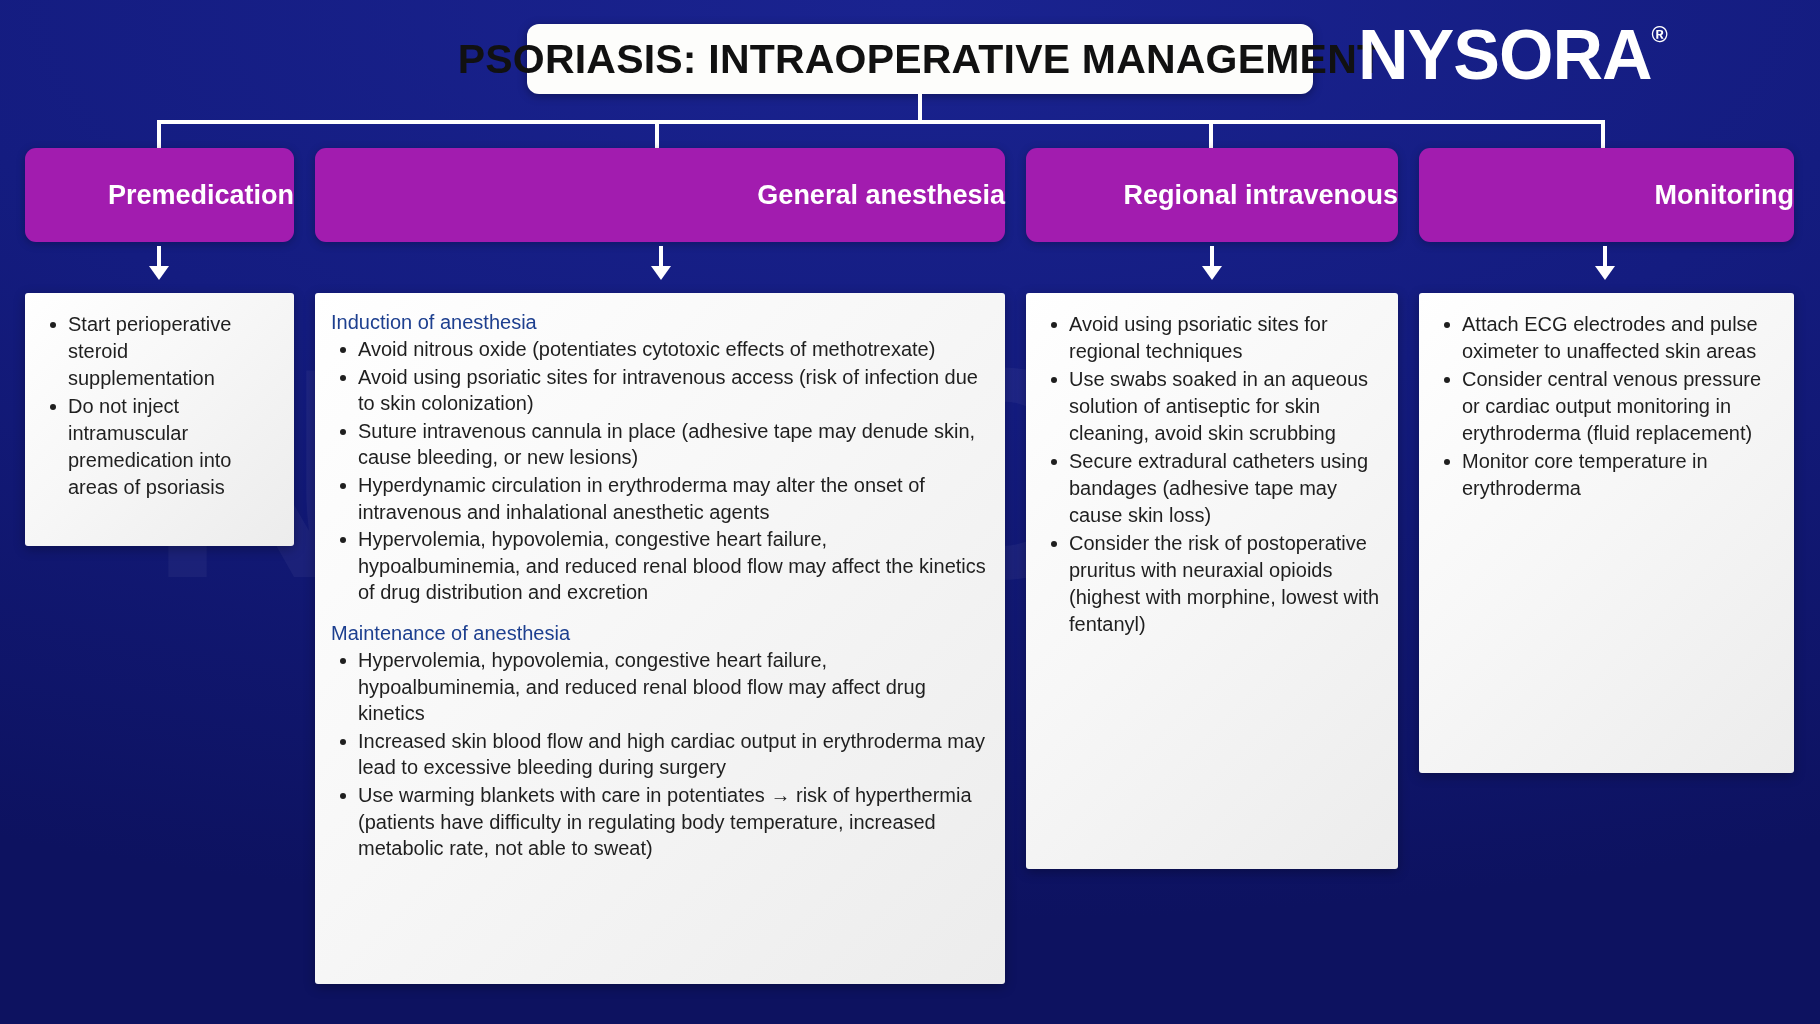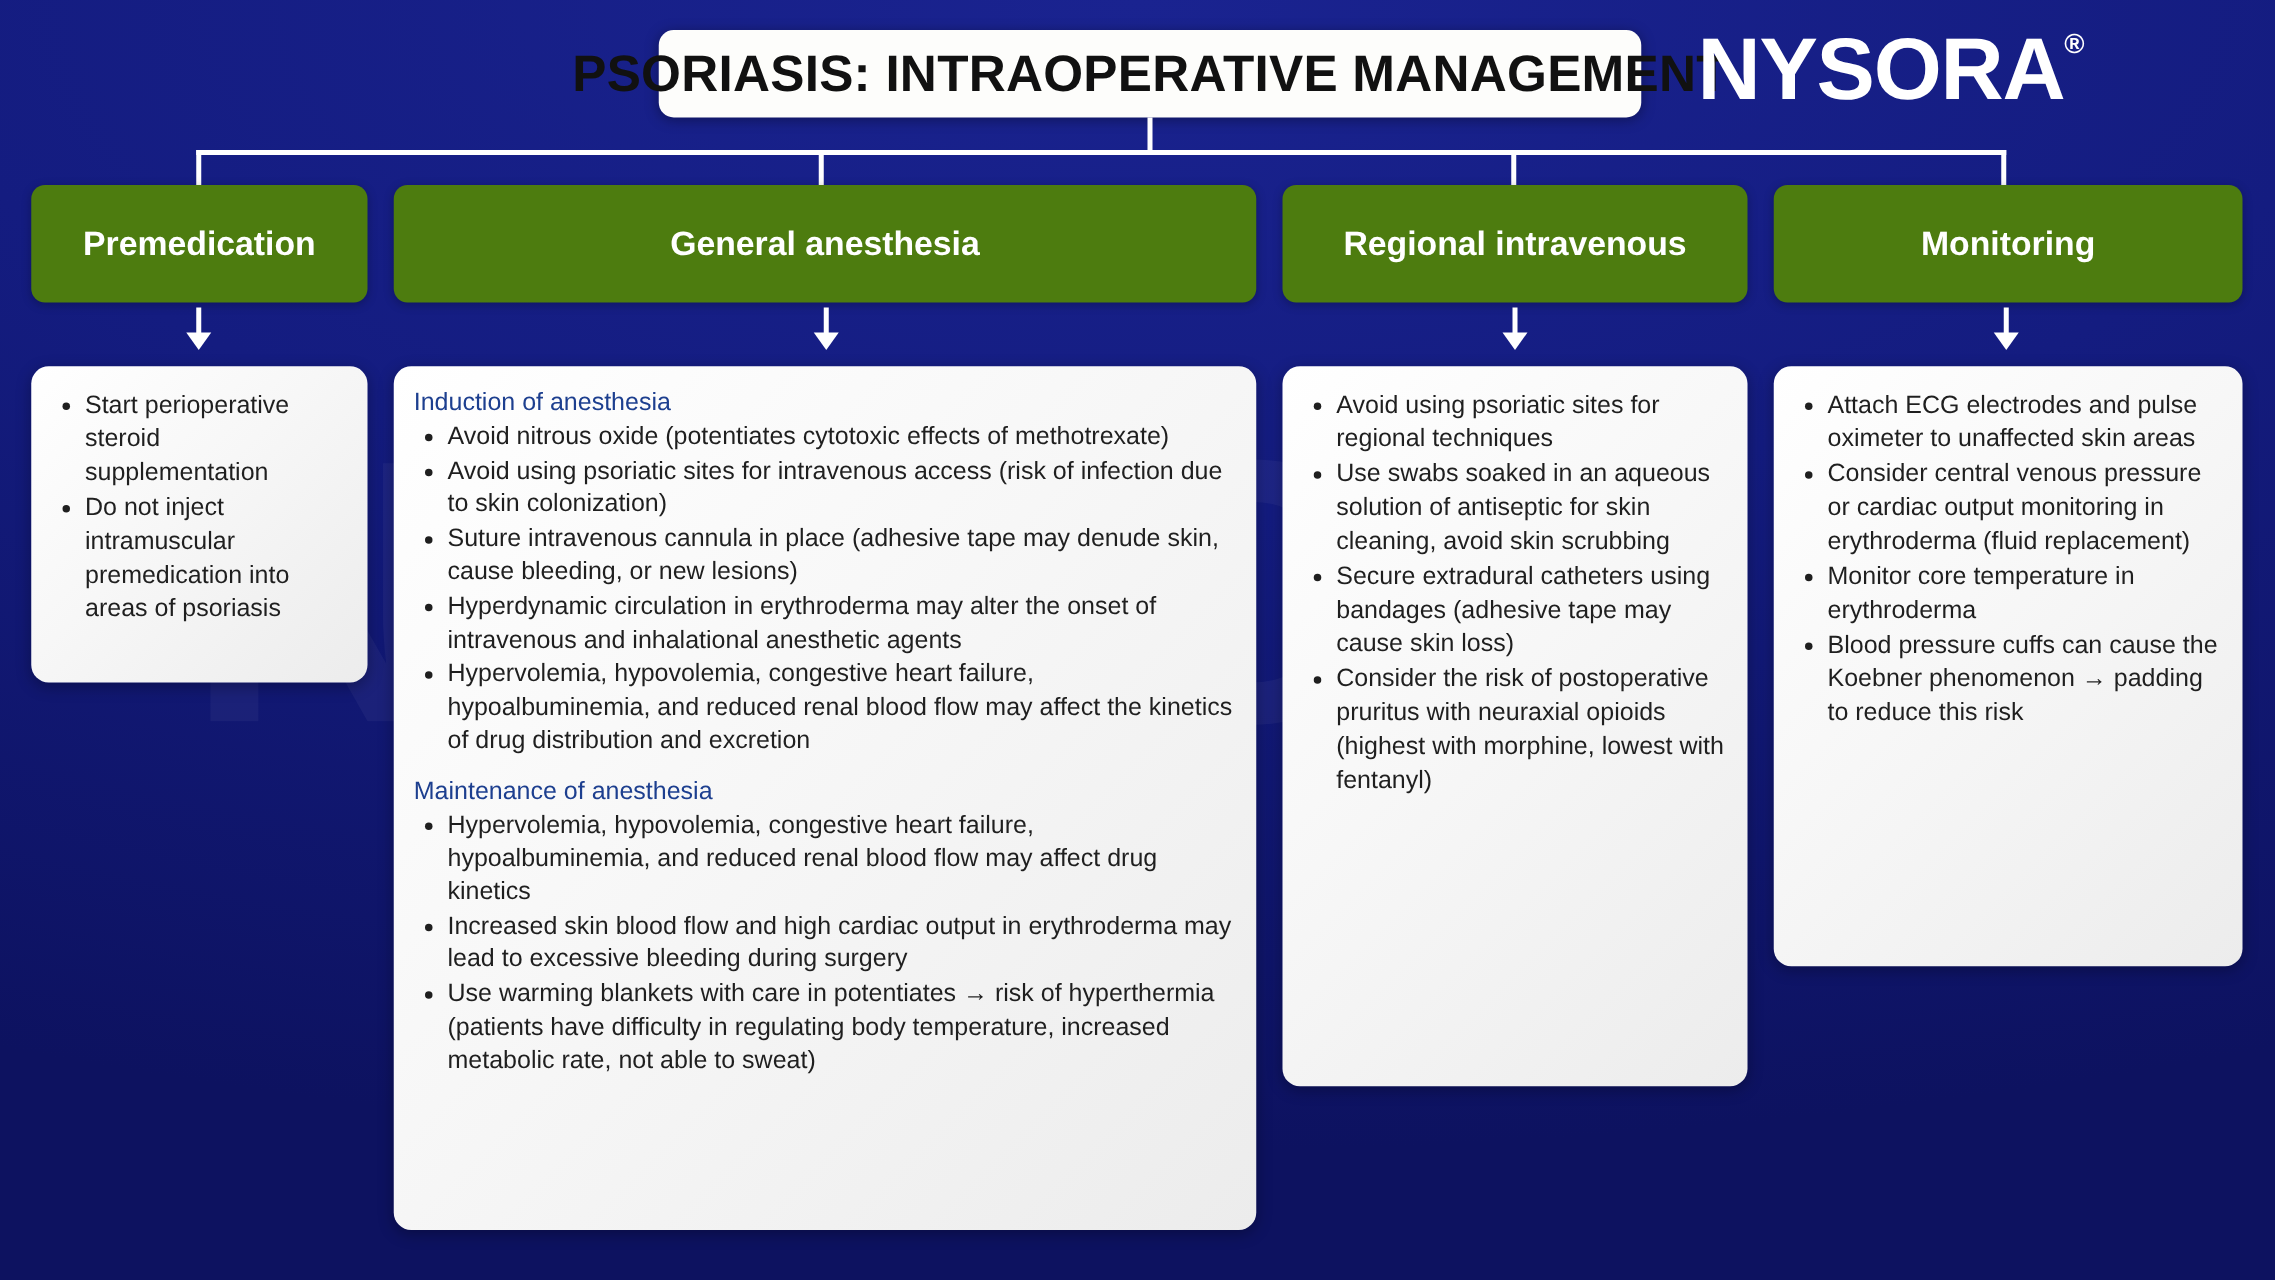--- a/index.html
+++ b/index.html
@@ -77,23 +77,23 @@
     margin-top: 4px;
   }
 
   
   .conn { position: absolute; background: #ffffff; }
 
   
   .cat-head {
     position: absolute;
     height: 94px;
-    background: #4d7c0f;
+    background: #a21caf;
     border-radius: 11px;
-    display: flex; align-items: center; justify-content: center;
+    display: flex; align-items: center; justify-content: flex-end;
     box-shadow: 0 2px 8px rgba(0,0,0,.25);
   }
   .cat-head span {
     color: #ffffff;
     font-size: 27px;
     font-weight: 700;
     white-space: nowrap;
   }
 
   
@@ -109,21 +109,21 @@
     width: 0; height: 0;
     border-left: 10px solid transparent;
     border-right: 10px solid transparent;
     border-top: 14px solid #ffffff;
   }
 
   
   .card {
     position: absolute;
     background: linear-gradient(135deg,#ffffff 0%,#f7f7f7 45%,#ececec 100%);
-    border-radius: 14px;
+    border-radius: 3px;
     padding: 18px 16px 18px 16px;
     box-shadow: 0 3px 12px rgba(0,0,0,.3);
     overflow: hidden;
   }
 
   .sec-head {
     color: #1d3f8f;
     font-weight: 400;
     font-size: 20px;
     margin-bottom: 2px;
@@ -238,17 +238,16 @@
       <li>Secure extradural catheters using bandages (adhesive tape may cause skin loss)</li>
       <li>Consider the risk of postoperative pruritus with neuraxial opioids (highest with morphine, lowest with fentanyl)</li>
     </ul>
   </div>
 
   <div class="card narrow" style="left:1419px; top:293px; width:375px; height:480px;">
     <ul class="bullets">
       <li>Attach ECG electrodes and pulse oximeter to unaffected skin areas</li>
       <li>Consider central venous pressure or cardiac output monitoring in erythroderma (fluid replacement)</li>
       <li>Monitor core temperature in erythroderma</li>
-      <li>Blood pressure cuffs can cause the Koebner phenomenon → padding to reduce this risk</li>
     </ul>
   </div>
 
 </div>
 
 </body></html>

